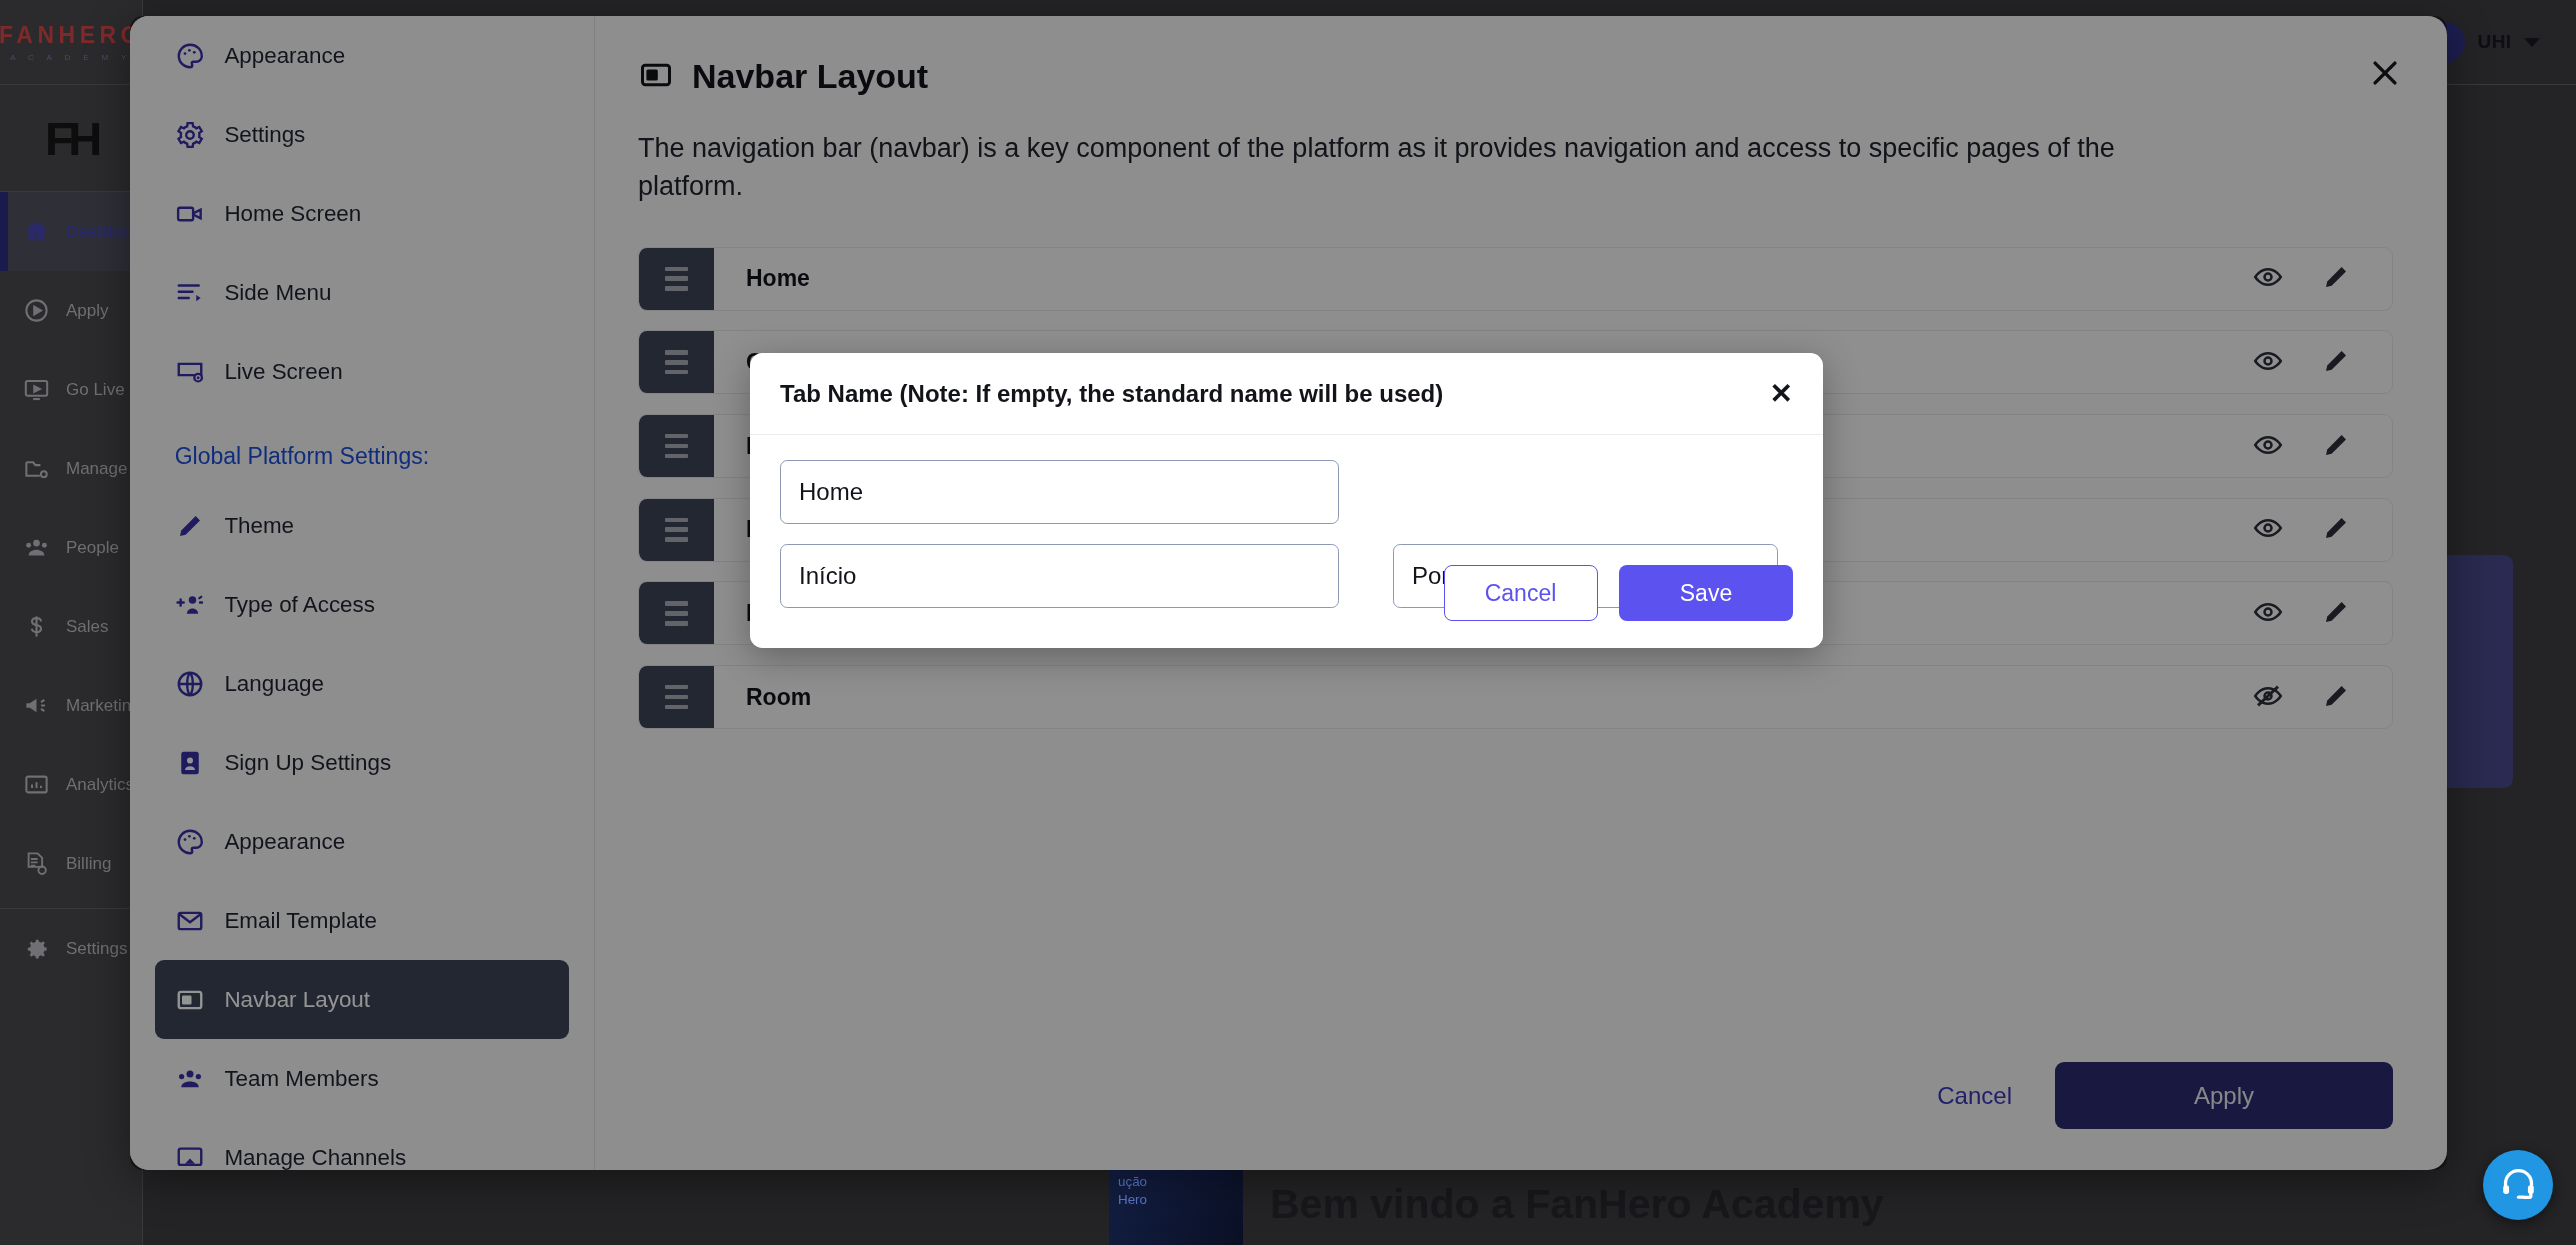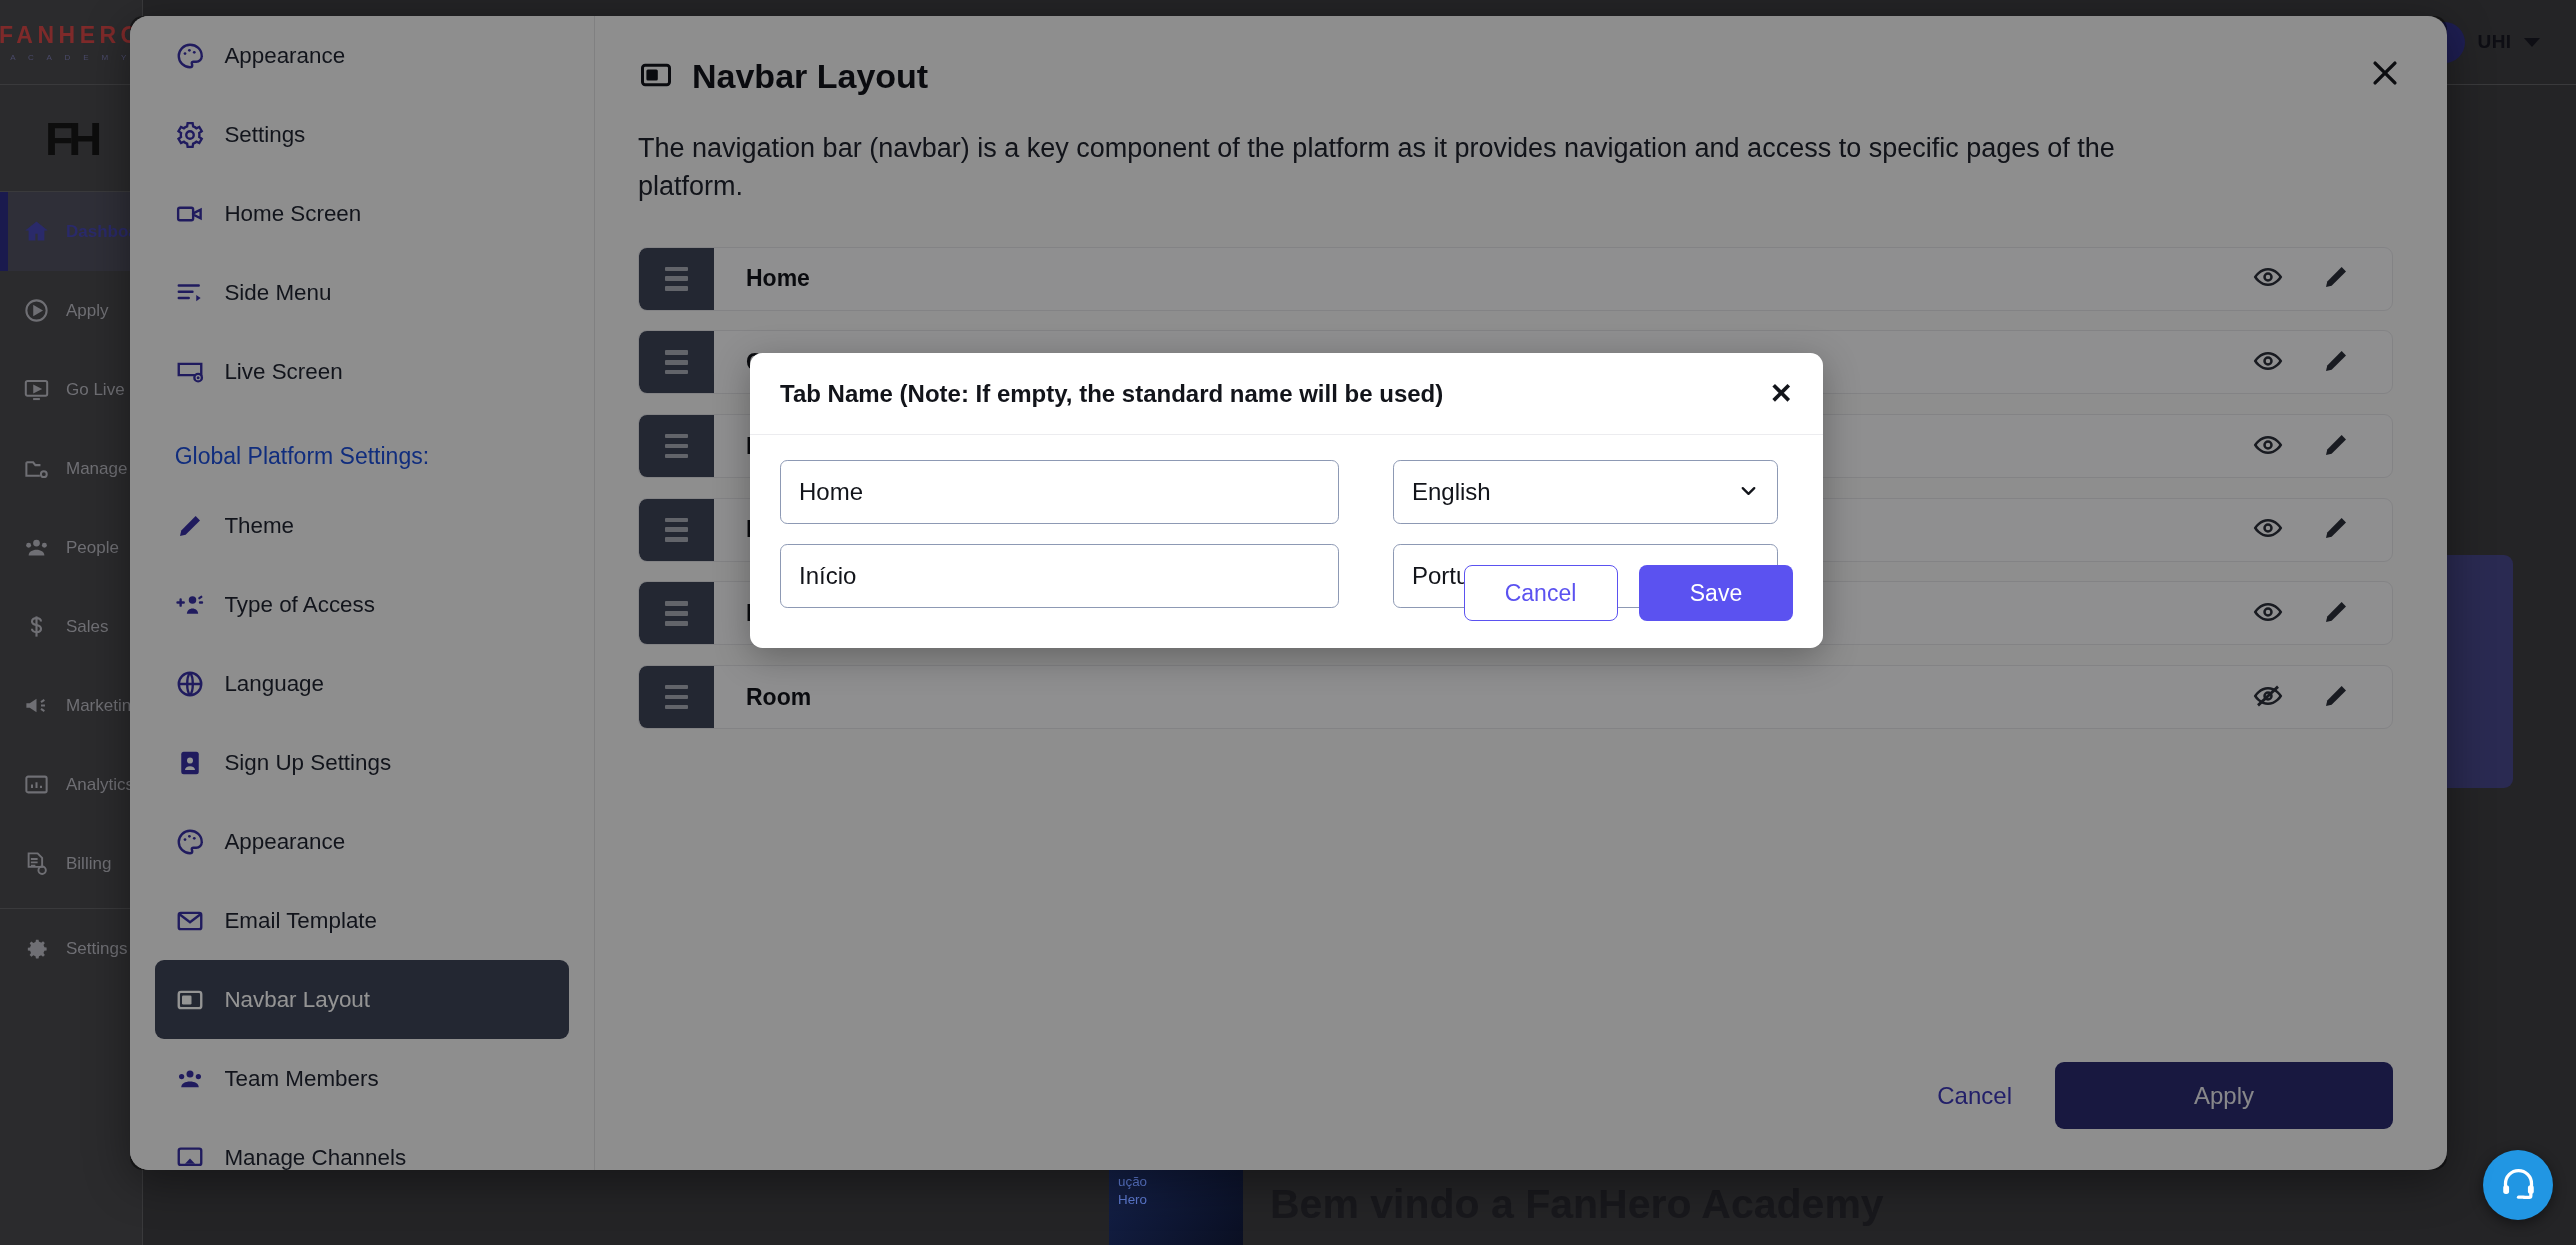--- a/index.html
+++ b/index.html
@@ -167,21 +167,21 @@
   .select-wrap .sel-chev svg { width: 23px; height: 23px; stroke: #12141a; fill: none; stroke-width: 2.4; }
 
   #modal-footer {
     position: absolute; right: 30px; bottom: 27px; display: flex; gap: 21.5px; align-items: center;
   }
   #modal-cancel {
     width: 154px; height: 56px; border-radius: 8px; background: #fff; border: 1.6px solid #5b52f0;
     color: #5b52f0; font-size: 23px; cursor: pointer; font-family: "Liberation Sans", sans-serif;
   }
   #modal-save {
-    width: 154px; height: 56px; border-radius: 8px; background: #5b52f0; border: none;
+    width: 174px; height: 56px; border-radius: 8px; background: #5b52f0; border: none;
     color: #ffffff; font-size: 23px; cursor: pointer; font-family: "Liberation Sans", sans-serif;
   }
 </style>
 </head>
 <body>
 
 <div id="app-bg">
 
   <div id="app-sidebar">
     <div class="brand-wrap">
@@ -633,28 +633,20 @@
 <div id="modal">
   <div id="modal-head">
     <div id="modal-title">Tab Name (Note: If empty, the standard name will be used)</div>
     <button id="modal-close">✕</button>
   </div>
 
   <div id="modal-body">
 
     <div class="field-row">
       <input class="text-field" type="text" value="Home" style="">
-      <div class="select-wrap">
-        <input class="select-field" type="text" readonly="" value="English" style="">
-        <span class="sel-chev">
-          <svg viewBox="0 0 24 24" stroke-linecap="round" stroke-linejoin="round">
-              <path d="M6 9.5l6 6 6-6"></path>
-            </svg>
-        </span>
-      </div>
     </div>
 
     <div class="field-row">
       <input class="text-field" type="text" value="Início" style="">
       <div class="select-wrap">
         <input class="select-field" type="text" readonly="" value="Portuguese" style="">
         <span class="sel-chev">
           <svg viewBox="0 0 24 24" stroke-linecap="round" stroke-linejoin="round">
               <path d="M6 9.5l6 6 6-6"></path>
             </svg>

